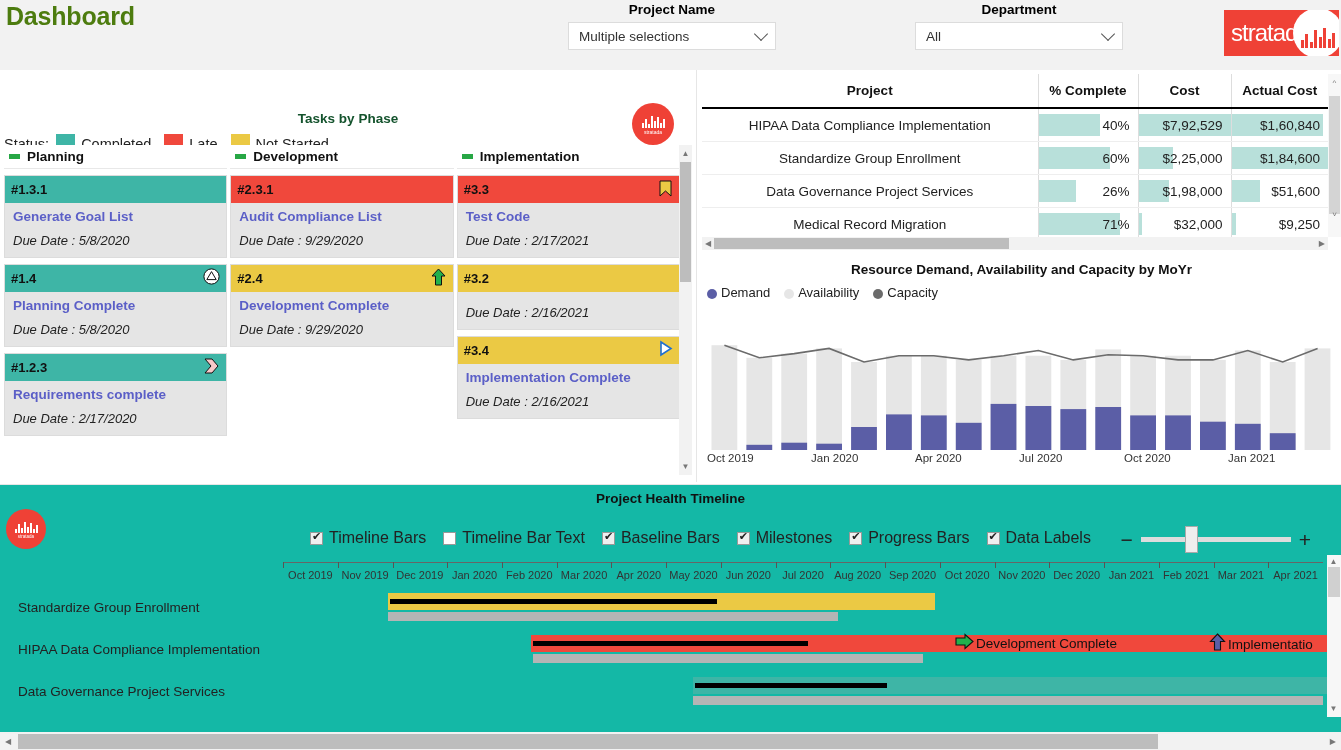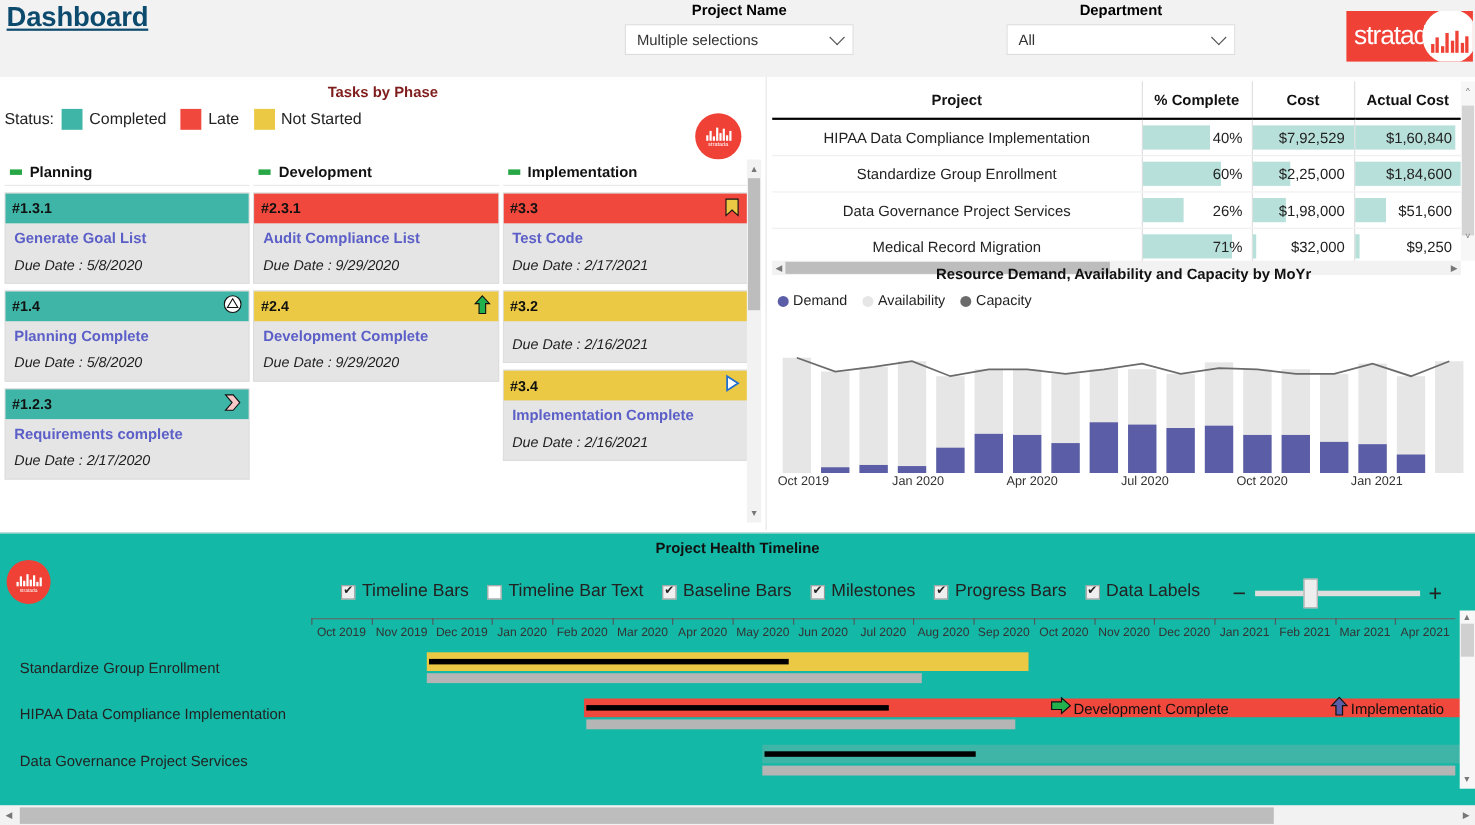--- a/index.html
+++ b/index.html
@@ -11,21 +11,21 @@
   }
   .page { position: relative; width: 1341px; height: 750px; background:#fff; }
 
   
   .header {
     position:absolute; left:0; top:0; width:1341px; height:70px;
     background:#f2f2f2;
   }
   .dash-title {
     position:absolute; left:6px; top:2px;
-    font-size:25px; font-weight:bold; color:#0c4a6e; letter-spacing:-0.2px;text-decoration:underline;
+    font-size:25px; font-weight:bold; color:#4d7c0f; letter-spacing:-0.2px;
   }
   .slicer { position:absolute; }
   .slicer-label {
     font-size:13.5px; font-weight:bold; color:#000; text-align:center;
     width:100%; display:block;
   }
   .slicer-box {
     margin-top:5px; height:28px; background:#fff; border:1px solid #dcdcdc;
     display:flex; align-items:center; padding:0 10px; position:relative;
     font-size:13.5px; color:#333;
@@ -44,22 +44,22 @@
     border-radius:50%; background:#fff; display:flex; align-items:flex-end;
     justify-content:center; padding-bottom:10px; }
   .logo-bars { display:flex; align-items:flex-end; gap:1.5px; height:20px; }
   .logo-bars i { display:block; width:3px; background:#ef4136; }
 
   
   .kanban {
     position:absolute; left:0; top:70px; width:697px; height:412px;
     background:#fff; border-right:1px solid #e6e6e6;
   }
-  .panel-title { text-align:center; font-size:13.5px; font-weight:bold; color:#7f1d1d;
-    padding-top:6px; }
+  .panel-title { text-align:center; font-size:13.5px; font-weight:bold; color:#14532d;
+    padding-top:6px;margin-top:35px; }
   .status-legend { display:flex; align-items:center; gap:7px; padding:8px 0 6px 4px;
     font-size:14.5px; color:#222; }
   .sw { width:19px; height:19px; display:inline-block; }
   .legend-item { display:flex; align-items:center; gap:6px; margin-right:6px; }
   .kanban-logo {
     position:absolute; right:22px; top:33px; width:42px; height:42px; border-radius:50%;
     background:#ef4136; display:flex; flex-direction:column; align-items:center;
     justify-content:center;
   }
   .kanban-logo .kb { display:flex; align-items:flex-end; gap:1px; height:13px; }
@@ -110,21 +110,21 @@
   .bar-cell span { position:relative; z-index:2; }
   .t-hscroll { position:absolute; left:0; bottom:0; width:626px; height:13px;
     background:#f2f2f2; display:flex; align-items:center; }
   .t-hthumb { height:11px; background:#bdbdbd; margin-left:12px; width:295px; }
   .t-vscroll { position:absolute; right:0; top:0; width:13px; height:163px;
     background:#f7f7f7; }
   .t-vthumb { position:absolute; left:1px; top:22px; width:11px; height:118px;
     background:#d4d4d4; }
 
   
-  .res { position:absolute; left:702px; top:242px; width:639px; height:224px; }
+  .res { position:absolute; left:702px; top:262px; width:639px; height:224px; }
   .res-title { text-align:center; font-size:13.5px; font-weight:bold; color:#111; }
   .res-legend { display:flex; gap:14px; padding:8px 0 0 5px; font-size:13px; color:#222; }
   .res-legend .dot { width:10px; height:10px; border-radius:50%; display:inline-block;
     margin-right:4px; vertical-align:middle; }
   .plot { position:absolute; left:5px; top:78px; width:628px; height:110px; }
   .plot svg { display:block; }
   .xaxis { position:absolute; left:5px; top:190px; width:628px; height:16px; }
   .xaxis span { position:absolute; font-size:11.5px; color:#333; }
 
   

